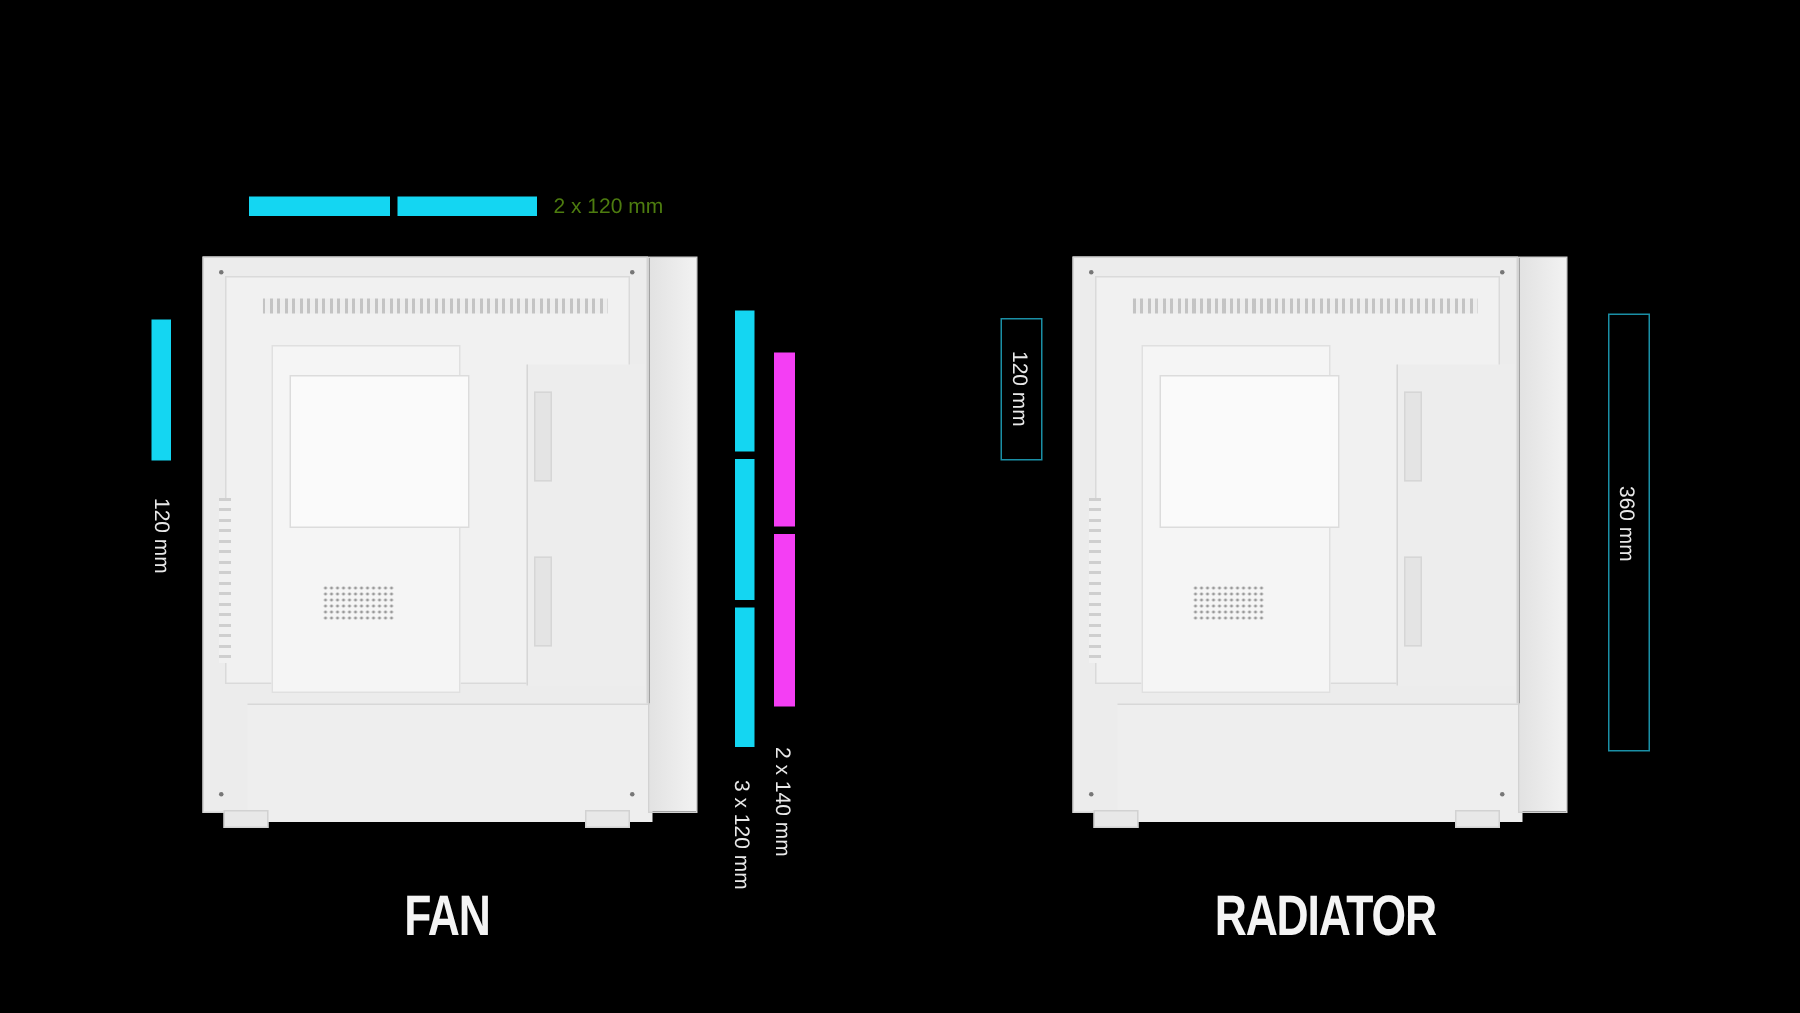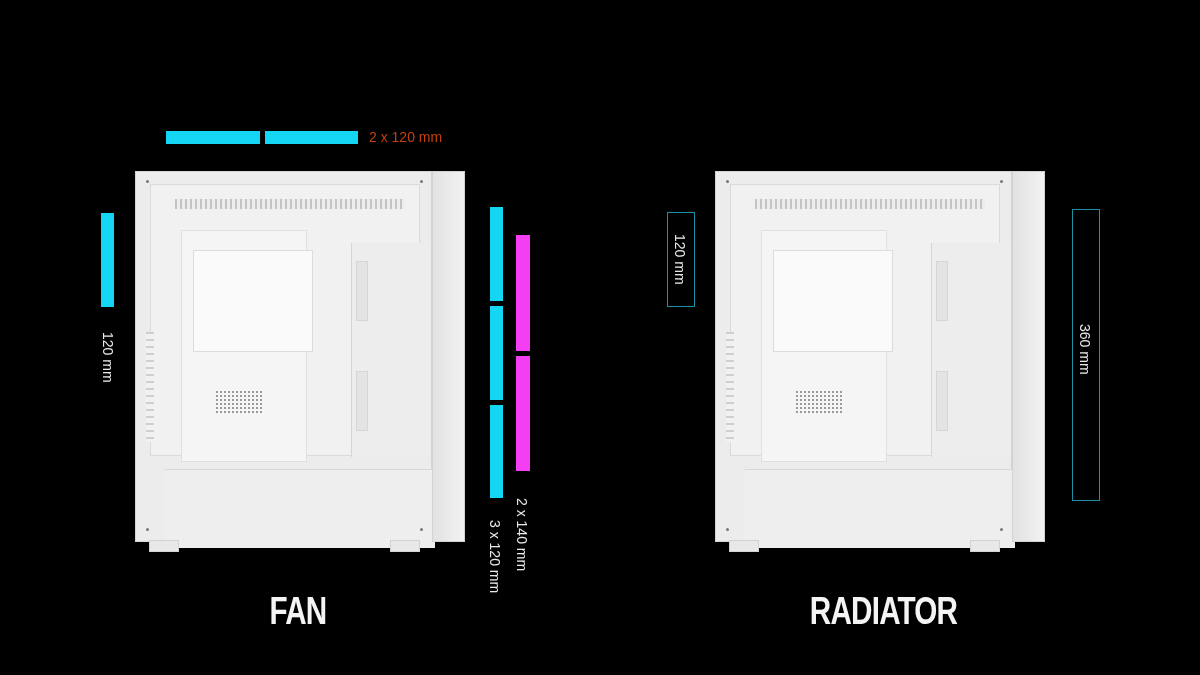--- a/index.html
+++ b/index.html
@@ -1,20 +1,20 @@
 <!DOCTYPE html>
 <html><head>
 <meta charset="utf-8">
 <style>
   html, body { margin:0; padding:0; background:#000; }
   body { width:1200px; height:675px; position:relative; overflow:hidden; font-family:"Liberation Sans", sans-serif; }
   .abs { position:absolute; }
   .bar-cyan { background:#14d6f2; }
   .bar-mag { background:#f43ef4; }
-  .label { color:#c2410c; font-size:14px; white-space:nowrap; }
+  .label { color:#4d7c0f; font-size:14px; white-space:nowrap; }
   .vlabel { color:#e8e8e8; font-size:14px; white-space:nowrap; transform-origin:left top; transform:rotate(90deg); }
   .outline-box { border:1px solid #1a8fa6; box-sizing:border-box; }
   .title { color:#f4f4f4; font-family:"Liberation Sans", sans-serif; font-weight:bold; font-size:38px; letter-spacing:-1px; transform:scaleX(0.78); transform-origin:center; text-align:center; }
 
   
   .case { position:absolute; width:333px; height:382px; }
   .case .body { position:absolute; left:0; top:0; width:297px; height:371px; background:#ececec; border:1px solid #d4d4d4; box-sizing:border-box; }
   .case .front { position:absolute; left:297px; top:0; width:33px; height:371px; background:linear-gradient(90deg,#e2e2e2,#f2f2f2); border:1px solid #d2d2d2; box-sizing:border-box; }
   .case .inner { position:absolute; left:14px; top:12px; width:270px; height:272px; background:#f1f1f1; border:1px solid #dadada; box-sizing:border-box; }
   .case .vent { position:absolute; left:24px; top:14px; width:230px; height:10px;

